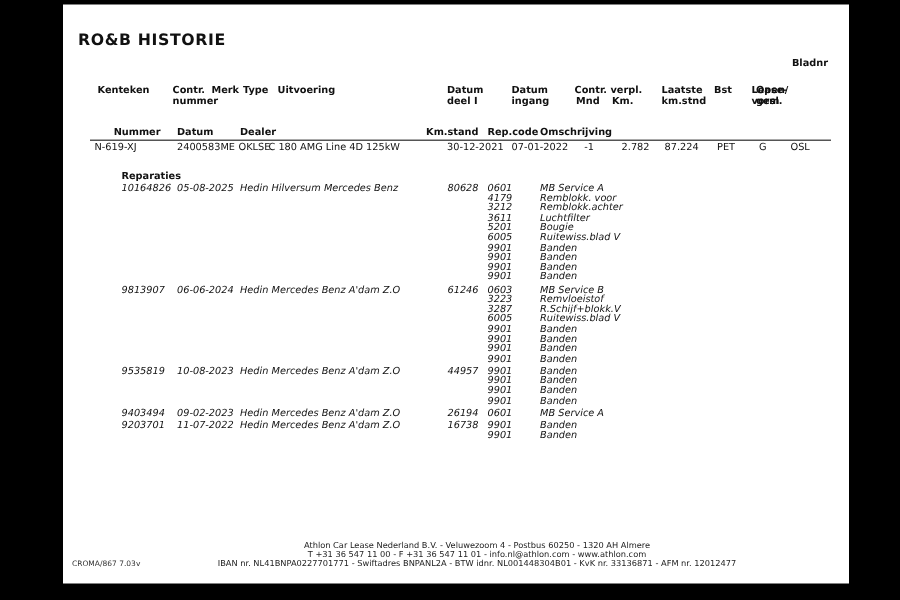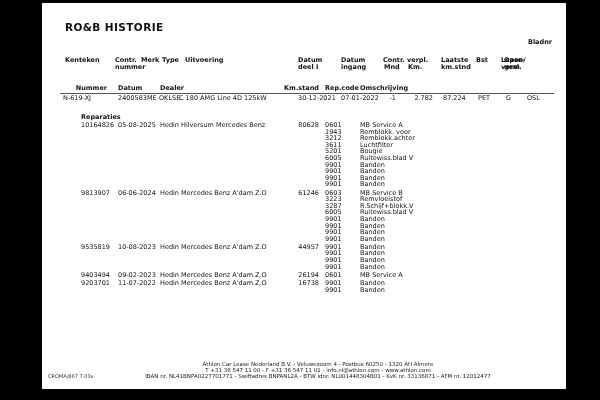--- a/index.html
+++ b/index.html
@@ -4,21 +4,21 @@
 <style>
   html,body{margin:0;padding:0;}
   body{
     width:600px;height:400px;background:#000;overflow:hidden;position:relative;
     font-family:"DejaVu Sans","Liberation Sans",sans-serif;color:#111;
   }
   .page{
     position:absolute;left:42px;top:3px;width:524px;height:386px;background:#fff;
   }
   .abs{position:absolute;white-space:nowrap;}
-  .doc-title{left:23px;top:18px;font-size:10.5px;font-weight:bold;letter-spacing:0.4px;}
+  .doc-title{left:10px;top:18px;font-size:10.5px;font-weight:bold;letter-spacing:0.4px;}
   .bladnr{top:35px;right:14px;font-size:6.5px;font-weight:bold;}
 
   
   .h1{top:54px;font-size:6.5px;font-weight:bold;line-height:6.6px;}
   .h1 span{display:block;}
   .hx-kenteken{left:23px;} .hx-contr{left:73px;} .hx-merk{left:99px;}
   .hx-type{left:120px;} .hx-uitvoering{left:143px;}
   .hx-datumdeel{left:256px;} .hx-datumingang{left:299px;}
   .hx-contrverpl{left:341px;} .hx-mnd{left:342px;top:60.6px;} .hx-km{left:366px;top:60.6px;}
   .hx-laatste{left:399px;} .hx-bst{left:434px;} .hx-open{left:462px;} .hx-lease{left:459px;}
@@ -34,21 +34,21 @@
   
   .v{top:91px;font-size:6.5px;}
   .vx-kenteken{left:21px;} .vx-contr{left:76px;} .vx-dealercode{left:117px;}
   .vx-uitvoering{left:137px;} .vx-datumdeel{left:256px;} .vx-datumingang{left:299px;}
   .vx-mnd{left:330px;width:24px;text-align:right;}
   .vx-kmverpl{left:356px;width:35px;text-align:right;}
   .vx-laatstekm{left:401px;text-align:right;} .vx-bst{left:436px;} .vx-open{left:464px;} .vx-lease{left:485px;}
 
   
   .rep-label{left:39px;top:110px;font-size:6.5px;font-weight:bold;}
-  .repairs{left:39px;top:119px;right:0;}
+  .repairs{left:39px;top:119px;right:0;font-style:italic;}
   .repair-block{margin-bottom:1.6px;}
   .repair-row{
     display:grid;grid-template-columns:37px 42px 121px 38px 6px 28px auto;
     font-size:6.5px;line-height:6.6px;height:6.6px;
   }
   .repair-row .c-km{text-align:right;}
   .repair-row .c-oms{padding-left:7px;}
   .repair-row span{overflow:hidden;white-space:nowrap;}
 
   
@@ -128,21 +128,21 @@
           <span class="c-gap"></span>
           <span class="c-code">0601</span>
           <span class="c-oms">MB Service A</span>
         </div>
         <div class="repair-row">
           <span class="c-num"></span>
           <span class="c-date"></span>
           <span class="c-dealer"></span>
           <span class="c-km"></span>
           <span class="c-gap"></span>
-          <span class="c-code">1943</span>
+          <span class="c-code">4179</span>
           <span class="c-oms">Remblokk. voor</span>
         </div>
         <div class="repair-row">
           <span class="c-num"></span>
           <span class="c-date"></span>
           <span class="c-dealer"></span>
           <span class="c-km"></span>
           <span class="c-gap"></span>
           <span class="c-code">3212</span>
           <span class="c-oms">Remblokk.achter</span>

